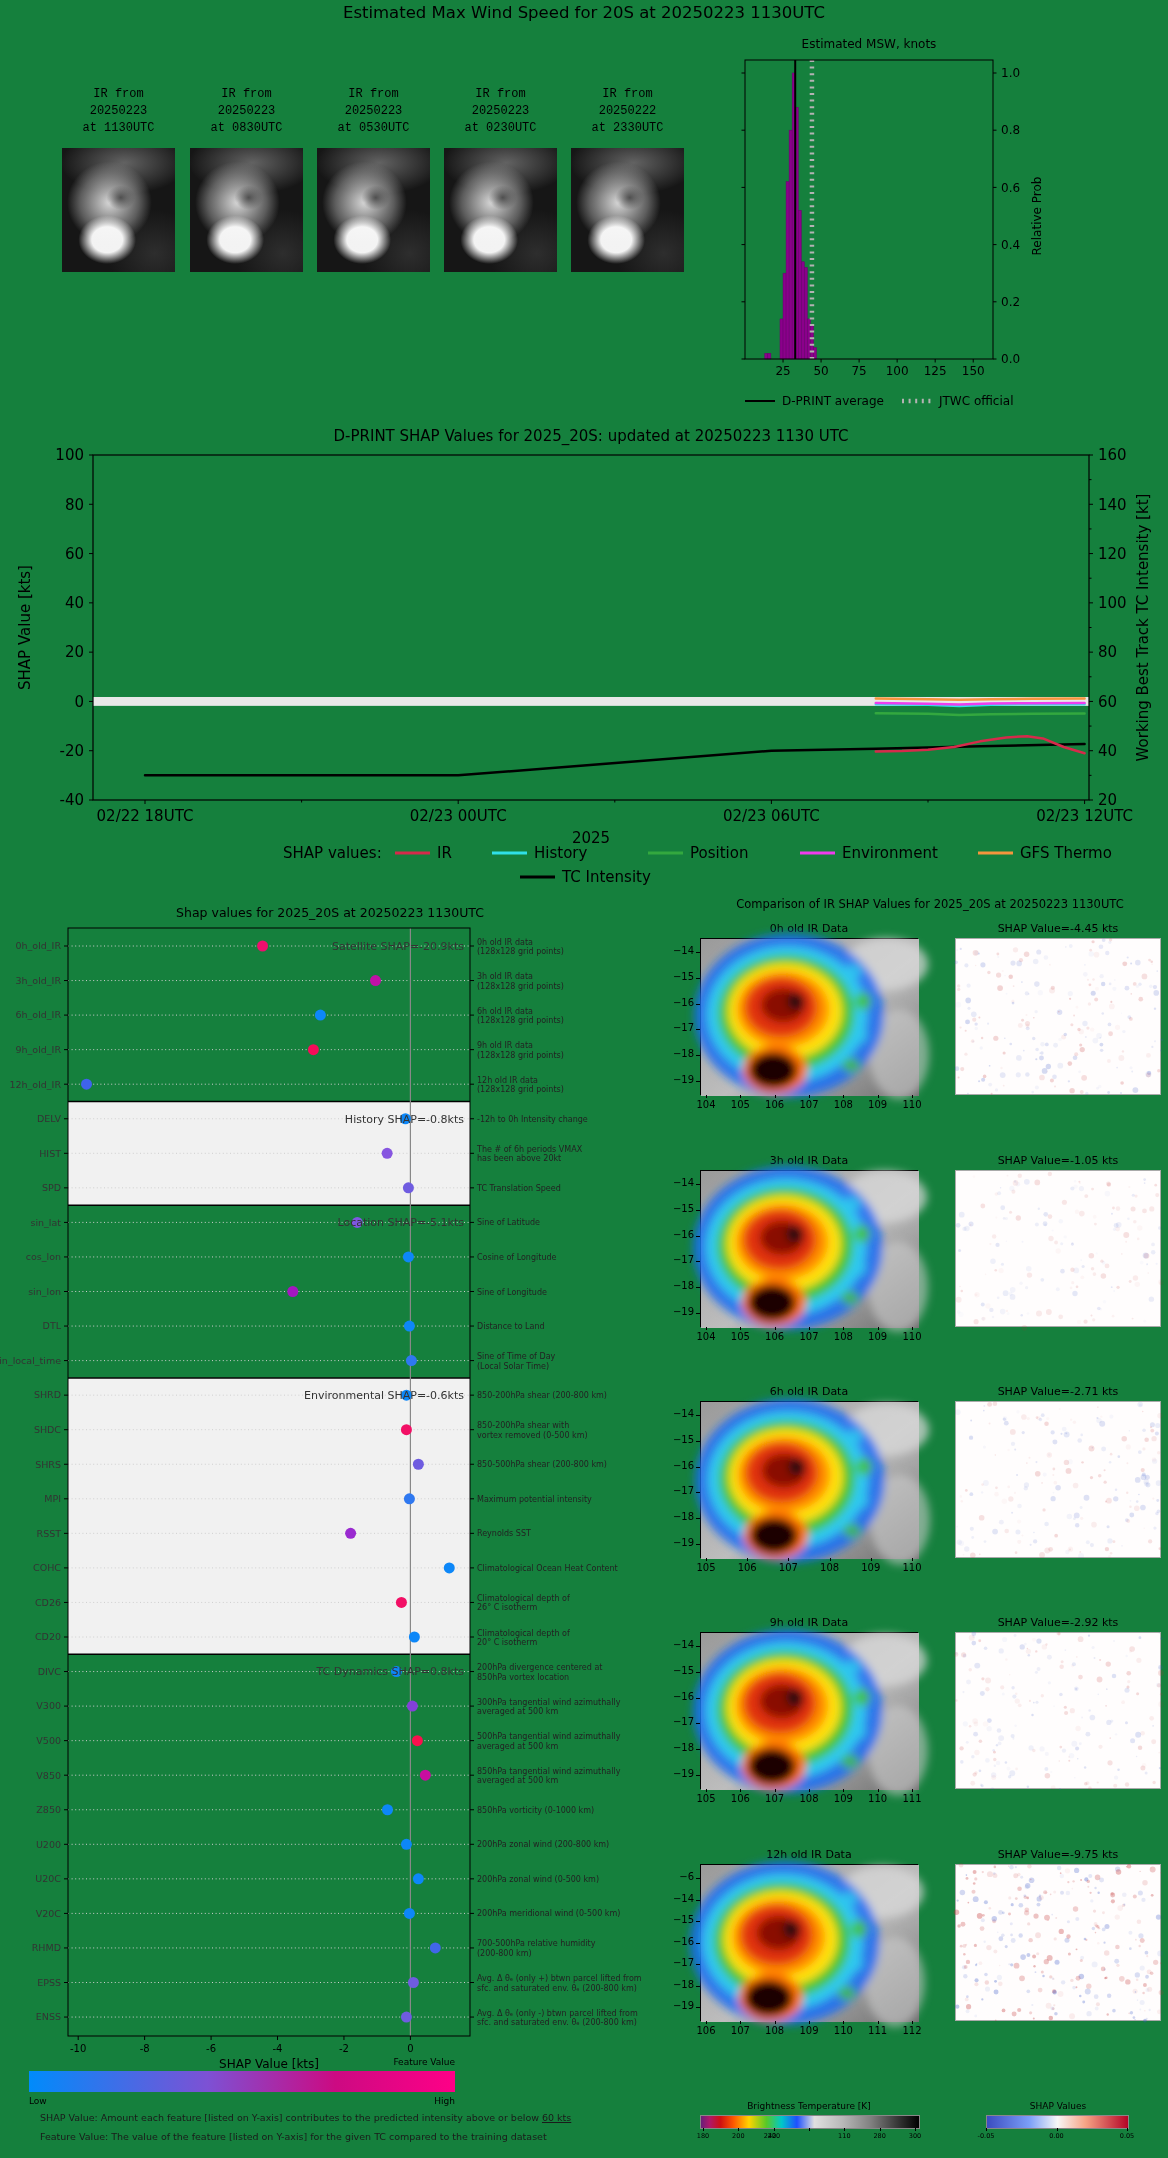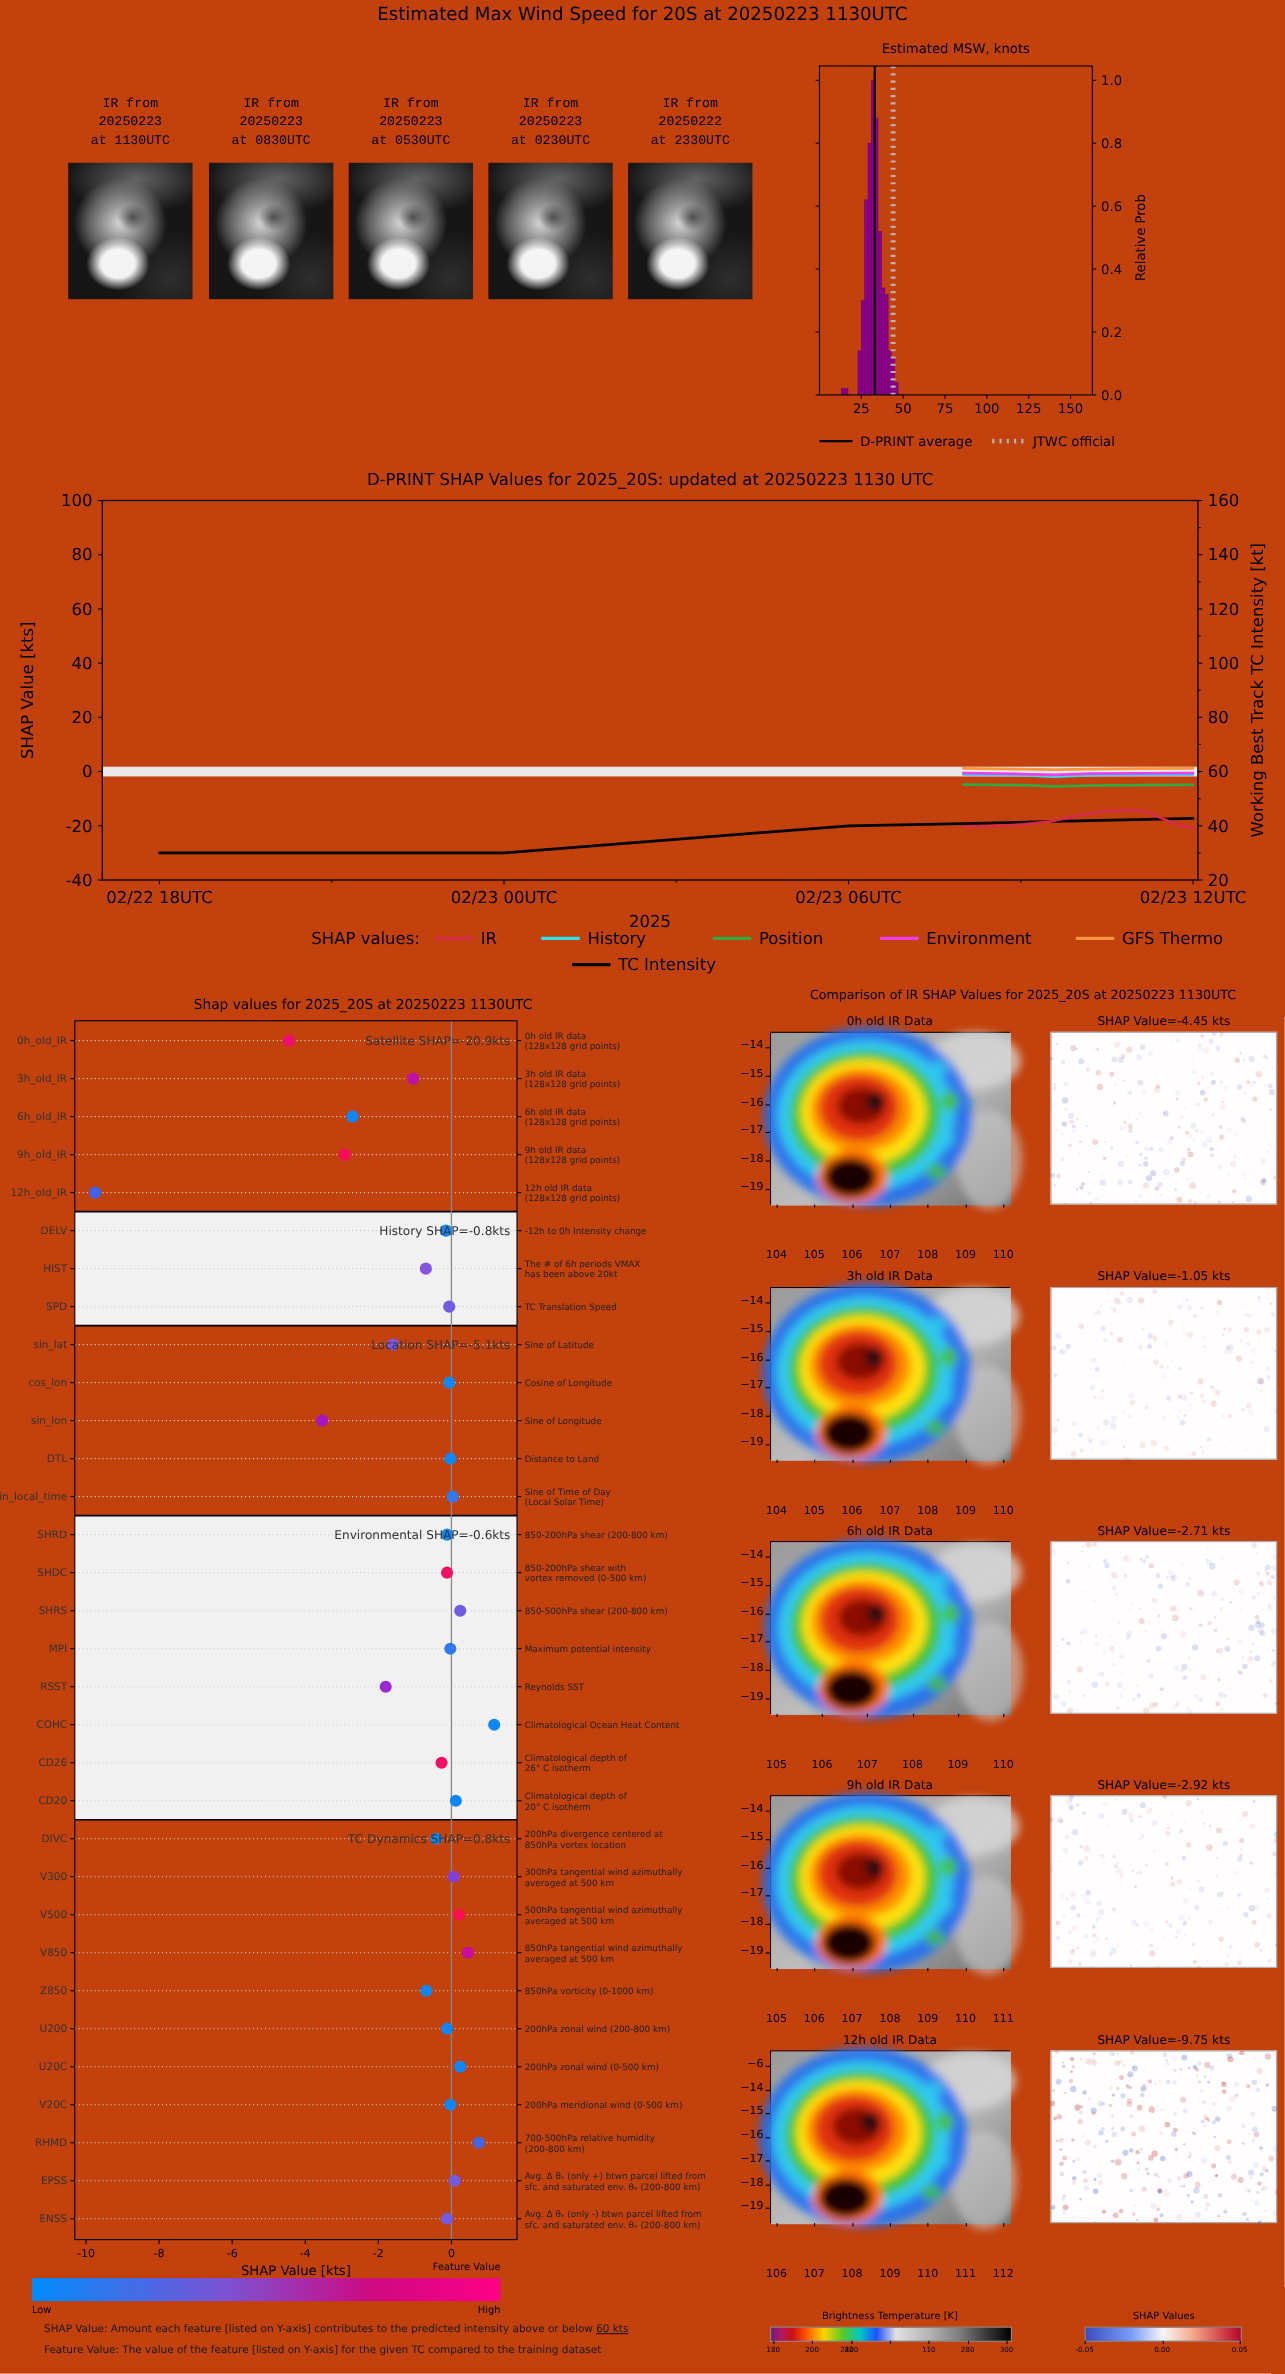--- a/index.html
+++ b/index.html
@@ -1,33 +1,33 @@
 <!DOCTYPE html>
 <html><head>
 <meta charset="utf-8">
 <style>
   html,body{margin:0;padding:0;background:#fff;}
-  .page{position:relative;width:1168px;height:2158px;background:#c2410c;overflow:hidden;
+  .page{position:relative;width:1168px;height:2158px;background:#15803d;overflow:hidden;
         font-family:"DejaVu Sans",sans-serif;color:#000;}
   .abs{position:absolute;}
   .main-title{top:3px;left:0;width:1168px;text-align:center;font-size:16.5px;}
   .thumb-label{width:113px;text-align:center;font-size:12px;line-height:17px;top:86px;font-family:Liberation Mono, monospace;}
   .thumb-label span{display:block;}
   .thumb-img{top:148px;width:113px;height:124px;
     background:
       radial-gradient(ellipse 34% 26% at 40% 74%, rgba(250,250,250,.97) 0 40%, rgba(250,250,250,0) 75%),
       radial-gradient(ellipse 18% 14% at 52% 40%, rgba(70,70,70,.9), rgba(30,30,30,0) 70%),
       radial-gradient(ellipse 52% 46% at 42% 44%, rgba(225,225,225,.95), rgba(150,150,150,.55) 50%, rgba(30,30,30,0) 72%),
       radial-gradient(ellipse 80% 36% at 55% 12%, rgba(150,150,150,.6), rgba(20,20,20,0) 70%),
       radial-gradient(ellipse 60% 50% at 82% 85%, rgba(90,90,90,.35), rgba(10,10,10,0) 70%),
       #161616;}
   svg{position:absolute;overflow:visible;}
   svg text{font-family:"DejaVu Sans",sans-serif;}
   .panel-title{font-size:11px;text-align:center;}
-  .ticklab{font-size:10px;text-align:center;color:#000;margin-top:37px;}
+  .ticklab{font-size:10px;text-align:center;color:#000;}
   .ytlab{font-size:10px;text-align:right;color:#000;}
   .tickmark{background:#000;}
   .cb-label{font-size:9px;text-align:center;}
   .cb-tick{font-size:6.5px;text-align:center;}
   .fv-label{font-size:9px;text-align:right;}
   .lowhigh{font-size:9px;}
   .footnote{font-size:9.5px;color:#1a1a1a;}
   .hl{text-decoration:underline;}
   .irmap{border:1px solid #000;box-sizing:border-box;}
   .shapmap{border:1px solid #aaa;box-sizing:border-box;background:#fffdfd;}

